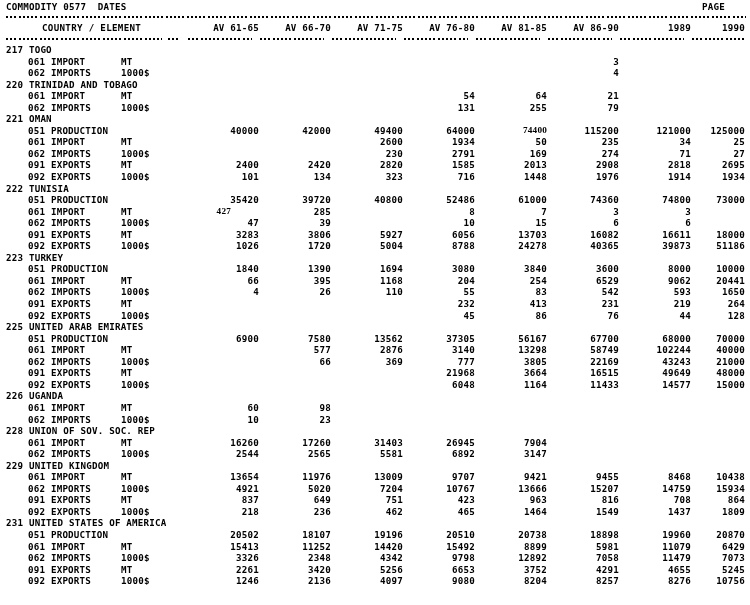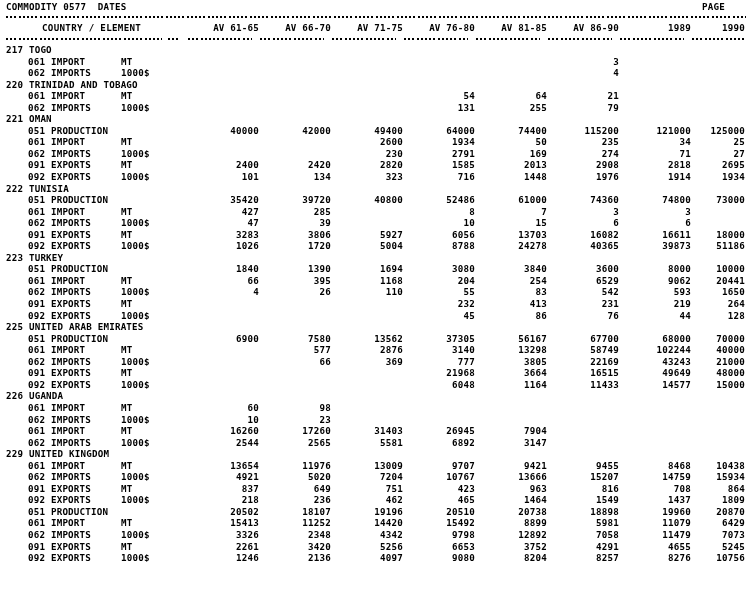--- a/index.html
+++ b/index.html
@@ -206,21 +206,21 @@
       </div>
       <div class="row">
         <span class="ctry">221 OMAN</span>
       </div>
       <div class="row">
         <span class="ecode">051 PRODUCTION</span>
         <span class="val" style="right: 491px;">40000</span>
         <span class="val" style="right: 419px;">42000</span>
         <span class="val" style="right: 347px;">49400</span>
         <span class="val" style="right: 275px;">64000</span>
-        <span class="val" style="right: 203px;">74400</span>
+        <span class="val" style="right: 203px; font-family: Liberation Serif, serif;">74400</span>
         <span class="val" style="right: 131px;">115200</span>
         <span class="val" style="right: 59px;">121000</span>
         <span class="val" style="right: 5px;">125000</span>
       </div>
       <div class="row">
         <span class="ecode">061 IMPORT</span>
         <span class="unit">MT</span>
         <span class="val" style="right: 347px;">2600</span>
         <span class="val" style="right: 275px;">1934</span>
         <span class="val" style="right: 203px;">50</span>
@@ -272,21 +272,21 @@
         <span class="val" style="right: 347px;">40800</span>
         <span class="val" style="right: 275px;">52486</span>
         <span class="val" style="right: 203px;">61000</span>
         <span class="val" style="right: 131px;">74360</span>
         <span class="val" style="right: 59px;">74800</span>
         <span class="val" style="right: 5px;">73000</span>
       </div>
       <div class="row">
         <span class="ecode">061 IMPORT</span>
         <span class="unit">MT</span>
-        <span class="val" style="right: 491px;">427</span>
+        <span class="val" style="right: 519px; font-family: Liberation Serif, serif;">427</span>
         <span class="val" style="right: 419px;">285</span>
         <span class="val" style="right: 275px;">8</span>
         <span class="val" style="right: 203px;">7</span>
         <span class="val" style="right: 131px;">3</span>
         <span class="val" style="right: 59px;">3</span>
       </div>
       <div class="row">
         <span class="ecode">062 IMPORTS</span>
         <span class="unit">1000$</span>
         <span class="val" style="right: 491px;">47</span>
@@ -439,20 +439,23 @@
         <span class="val" style="right: 491px;">60</span>
         <span class="val" style="right: 419px;">98</span>
       </div>
       <div class="row">
         <span class="ecode">062 IMPORTS</span>
         <span class="unit">1000$</span>
         <span class="val" style="right: 491px;">10</span>
         <span class="val" style="right: 419px;">23</span>
       </div>
       <div class="row">
+        <span class="ctry">228 UNION OF SOV. SOC. REP</span>
+      </div>
+      <div class="row">
         <span class="ecode">061 IMPORT</span>
         <span class="unit">MT</span>
         <span class="val" style="right: 491px;">16260</span>
         <span class="val" style="right: 419px;">17260</span>
         <span class="val" style="right: 347px;">31403</span>
         <span class="val" style="right: 275px;">26945</span>
         <span class="val" style="right: 203px;">7904</span>
       </div>
       <div class="row">
         <span class="ecode">062 IMPORTS</span>
@@ -506,20 +509,23 @@
         <span class="ecode">092 EXPORTS</span>
         <span class="unit">1000$</span>
         <span class="val" style="right: 491px;">218</span>
         <span class="val" style="right: 419px;">236</span>
         <span class="val" style="right: 347px;">462</span>
         <span class="val" style="right: 275px;">465</span>
         <span class="val" style="right: 203px;">1464</span>
         <span class="val" style="right: 131px;">1549</span>
         <span class="val" style="right: 59px;">1437</span>
         <span class="val" style="right: 5px;">1809</span>
+      </div>
+      <div class="row">
+        <span class="ctry">231 UNITED STATES OF AMERICA</span>
       </div>
       <div class="row">
         <span class="ecode">051 PRODUCTION</span>
         <span class="val" style="right: 491px;">20502</span>
         <span class="val" style="right: 419px;">18107</span>
         <span class="val" style="right: 347px;">19196</span>
         <span class="val" style="right: 275px;">20510</span>
         <span class="val" style="right: 203px;">20738</span>
         <span class="val" style="right: 131px;">18898</span>
         <span class="val" style="right: 59px;">19960</span>

